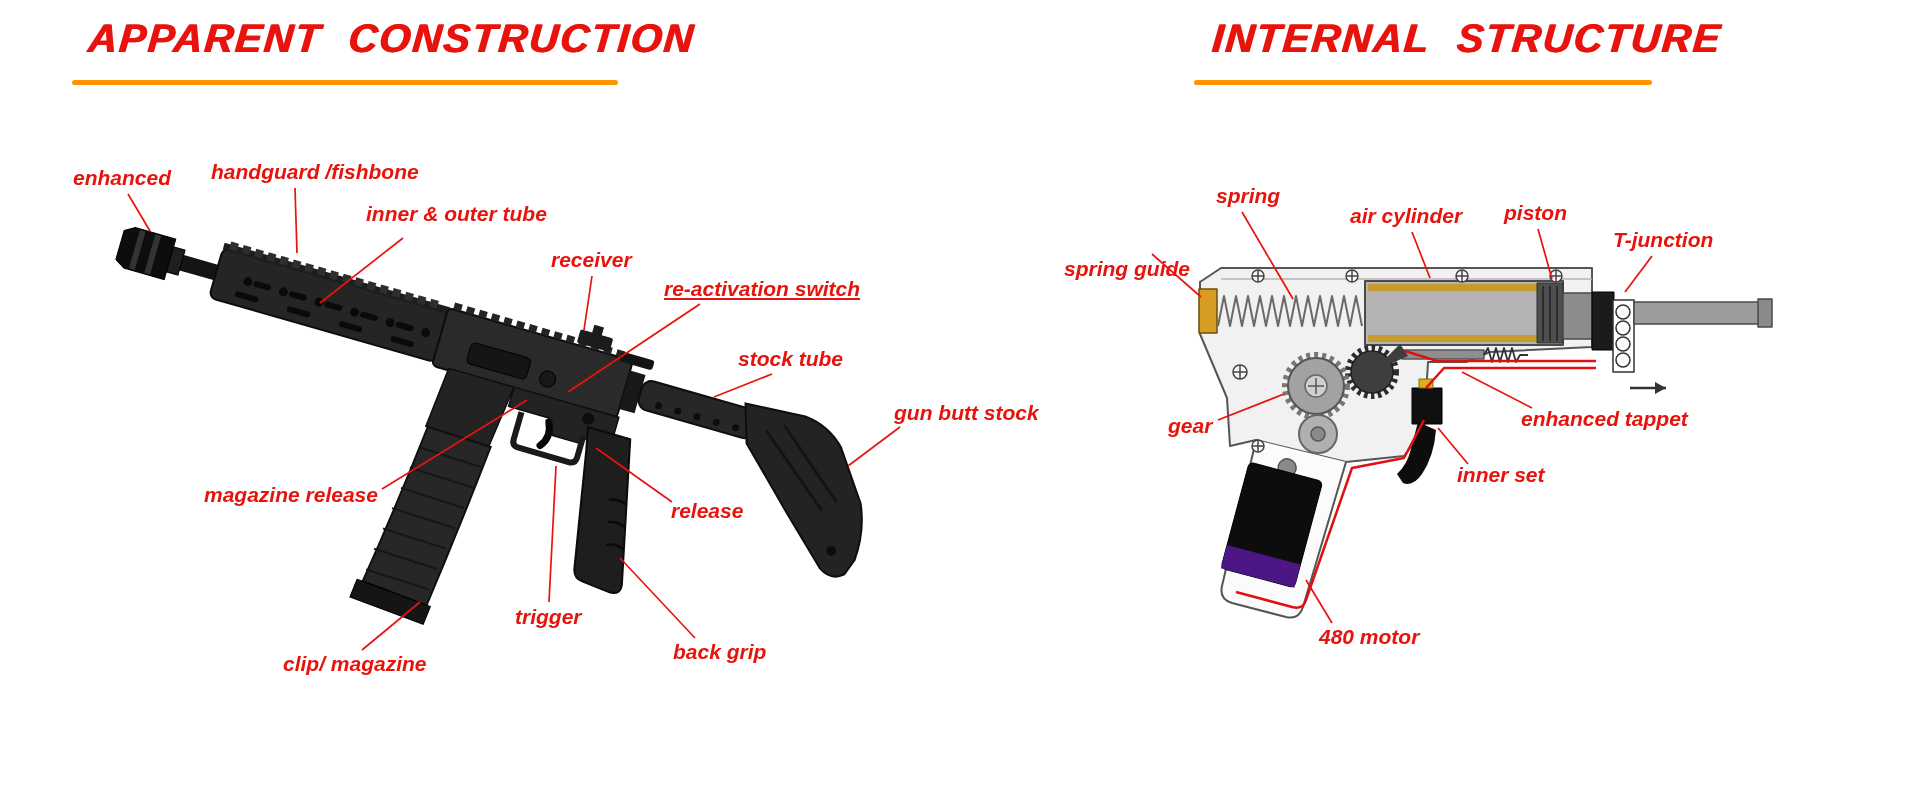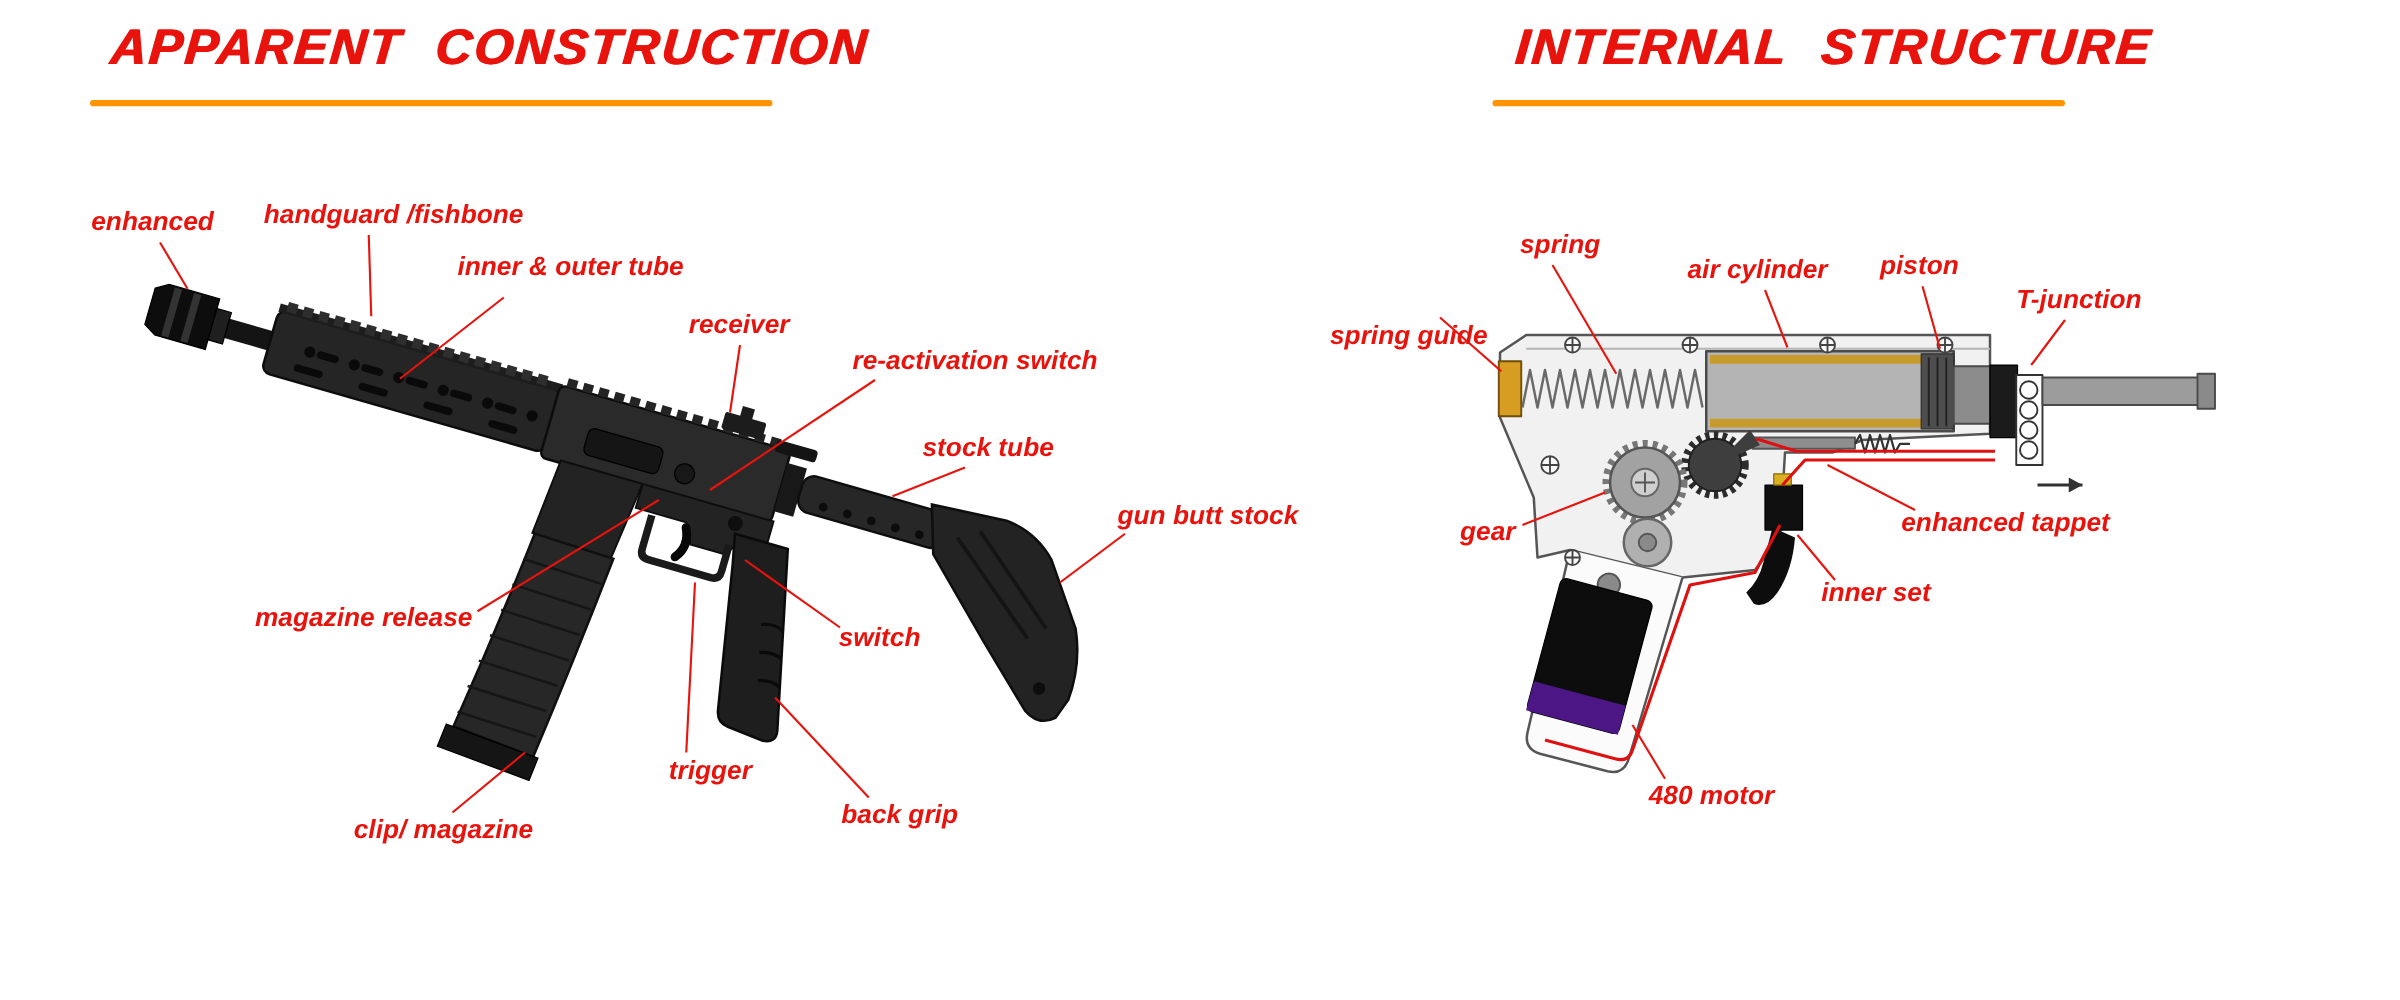--- a/index.html
+++ b/index.html
@@ -292,26 +292,26 @@
       <path d="M1468,464 L1438,428"></path>
       <path d="M1332,623 L1306,580"></path>
     </g>
   </svg>
 
   <div id="labels-left">
       <div class="part-label" style="left: 73px; top: 166px;">enhanced</div>
       <div class="part-label" style="left: 211px; top: 160px;">handguard /fishbone</div>
       <div class="part-label" style="left: 366px; top: 202px;">inner &amp; outer tube</div>
       <div class="part-label" style="left: 551px; top: 248px;">receiver</div>
-      <div class="part-label" style="left: 682px; top: 277px;">re-activation switch</div>
+      <div class="part-label" style="left: 664px; top: 277px; text-decoration: underline;">re-activation switch</div>
       <div class="part-label" style="left: 738px; top: 347px;">stock tube</div>
       <div class="part-label" style="left: 894px; top: 401px;">gun butt stock</div>
       <div class="part-label" style="left: 204px; top: 483px;">magazine release</div>
-      <div class="part-label" style="left: 671px; top: 499px;">switch</div>
-      <div class="part-label" style="left: 515px; top: 605px; margin-left: 20px;">trigger</div>
+      <div class="part-label" style="left: 671px; top: 499px;">release</div>
+      <div class="part-label" style="left: 515px; top: 605px;">trigger</div>
       <div class="part-label" style="left: 673px; top: 640px;">back grip</div>
       <div class="part-label" style="left: 283px; top: 652px;">clip/ magazine</div>
     </div>
   <div id="labels-right">
       <div class="part-label" style="left: 1064px; top: 226px; margin-top: 31px;">spring guide</div>
       <div class="part-label" style="left: 1216px; top: 184px;">spring</div>
       <div class="part-label" style="left: 1350px; top: 204px;">air cylinder</div>
       <div class="part-label" style="left: 1504px; top: 201px;">piston</div>
       <div class="part-label" style="left: 1613px; top: 228px;">T-junction</div>
       <div class="part-label" style="left: 1168px; top: 414px;">gear</div>

